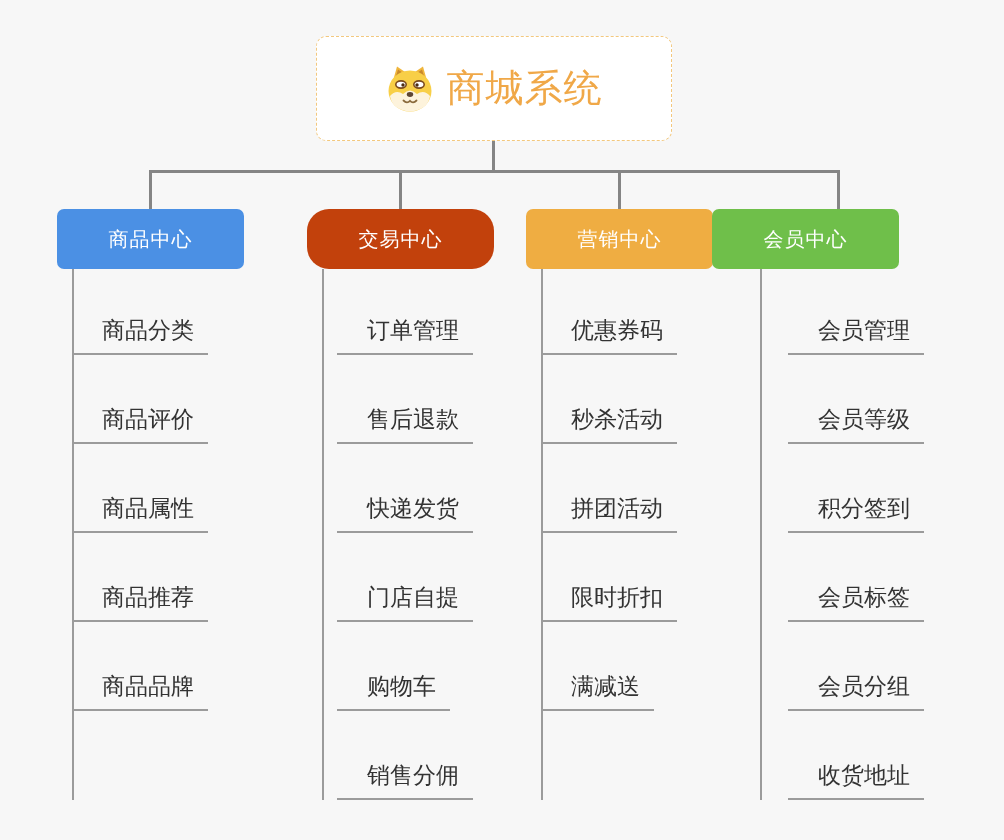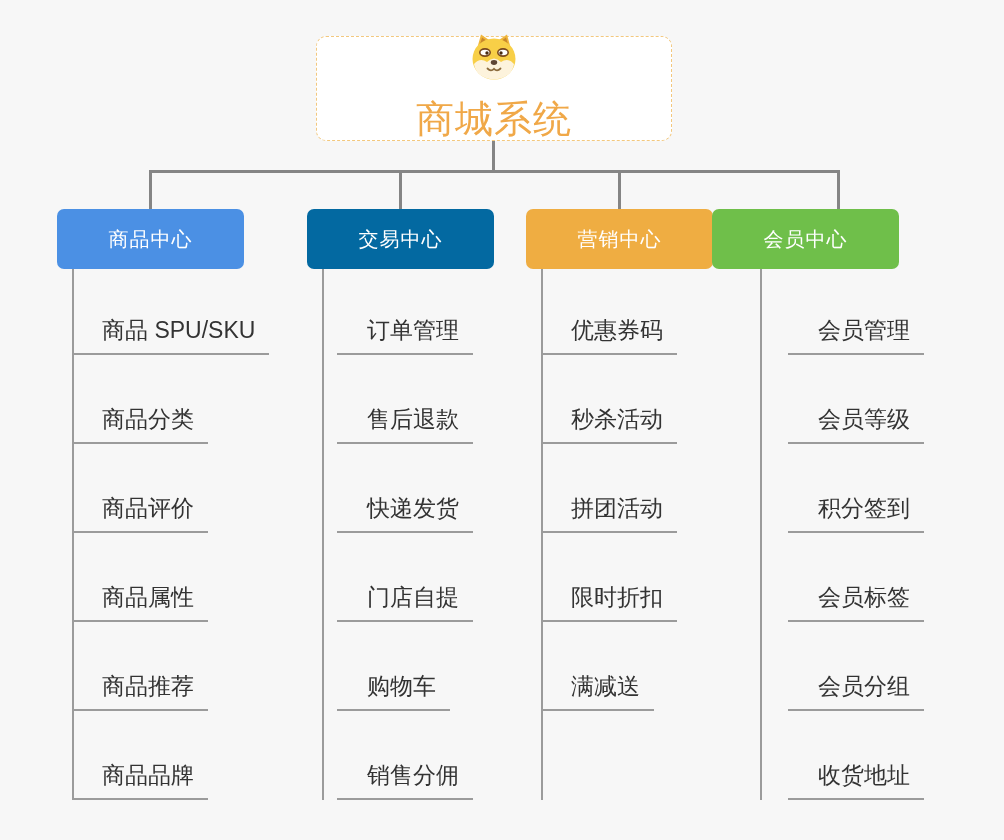--- a/index.html
+++ b/index.html
@@ -32,21 +32,20 @@
     width: 356px; height: 105px;
     background: #FFFFFF;
     border: 1px dashed #F3C87E;
     border-radius: 10px;
     box-sizing: border-box;
     display: flex;
     align-items: center;
     justify-content: center;
     gap: 13px;
     cursor: default;
-    flex-direction: column;
   }
   .root-title {
     font-size: 38px;
     letter-spacing: 1px;
     white-space: nowrap;
   }
   .dog-icon { width: 48px; height: 48px; display: inline-block; }
 
   
   .branch-header {
@@ -119,30 +118,27 @@
         <circle cx="17" cy="20" r="1.7" fill="#4A2B12"></circle>
         <circle cx="31" cy="20" r="1.7" fill="#4A2B12"></circle>
         <ellipse cx="24" cy="29.5" rx="3.2" ry="2.4" fill="#5E4634"></ellipse>
         <path d="M17.5,35.5 Q21,39 24,35.8 Q27,39 30.5,35.5" fill="none" stroke="#8A6A3C" stroke-width="1.8" stroke-linecap="round"></path>
       </svg>
     </span>
     <span class="root-title" style="color: rgb(240, 168, 72);">商城系统</span>
   </div>
 
   <div class="branch-header b0" style="background-color: rgb(75, 144, 228);">商品中心</div>
-  <div class="branch-header b1" style="background-color: #0369a1;">交易中心</div>
+  <div class="branch-header b1" style="background-color: #c2410c; border-radius: 22px;">交易中心</div>
   <div class="branch-header b2" style="background-color: rgb(239, 173, 66); text-align: right;">营销中心</div>
   <div class="branch-header b3" style="background-color: rgb(111, 191, 74);">会员中心</div>
 
   <div class="column c0">
     <div class="trunk"></div>
     <div class="item-row">
-        <div class="item">商品 SPU/SKU</div>
-      </div>
-    <div class="item-row">
         <div class="item">商品分类</div>
       </div>
     <div class="item-row">
         <div class="item">商品评价</div>
       </div>
     <div class="item-row">
         <div class="item">商品属性</div>
       </div>
     <div class="item-row">
         <div class="item">商品推荐</div>

